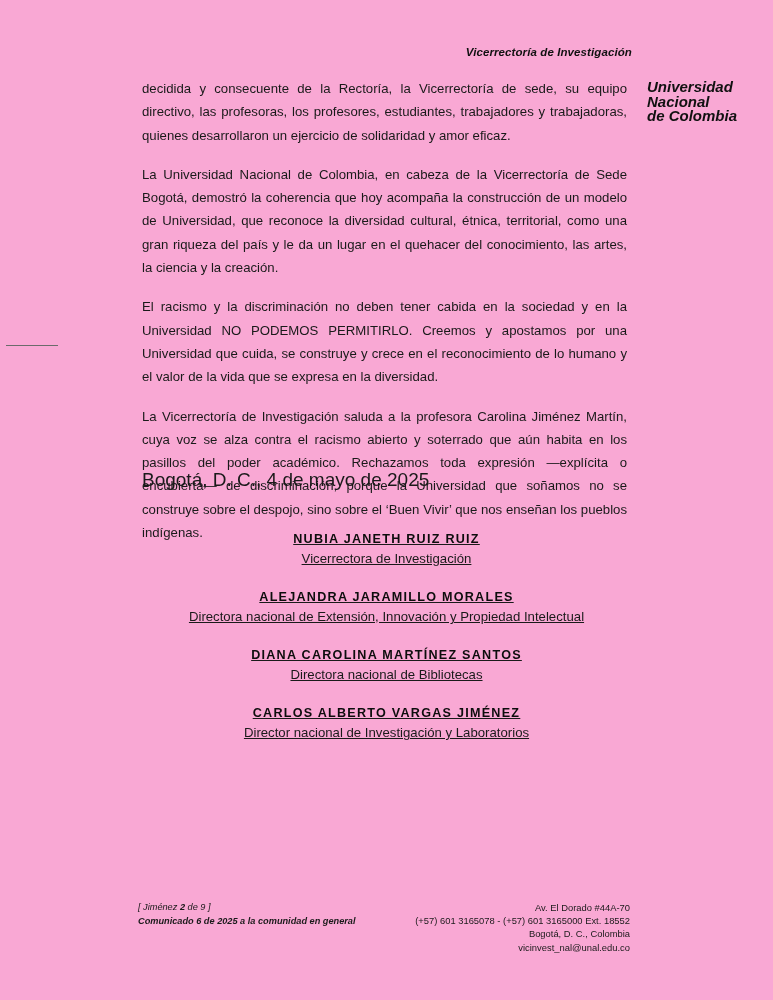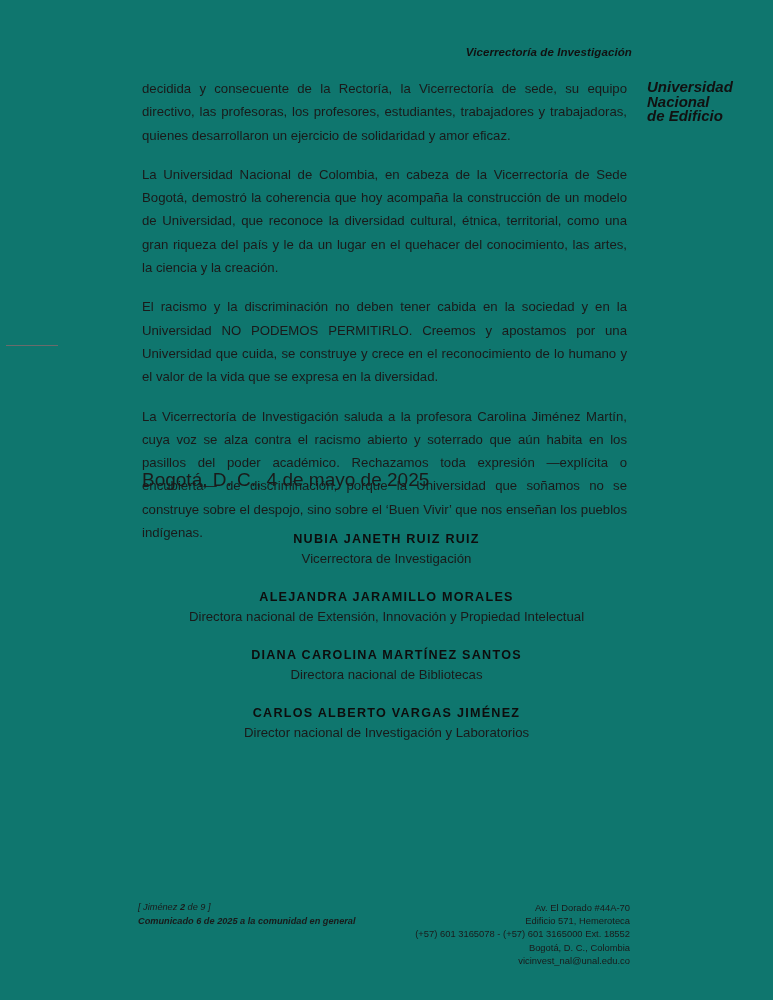--- a/index.html
+++ b/index.html
@@ -4,21 +4,21 @@
 <style>
   html, body {
     margin: 0;
     padding: 0;
     background: #ffffff;
   }
   .page {
     position: relative;
     width: 773px;
     height: 1000px;
-    background: #0f766e;
+    background: #f9a8d4;
     font-family: "Liberation Sans", sans-serif;
     color: #1a1a1a;
     overflow: hidden;
   }
 
   
   .header-title {
     position: absolute;
     top: 46px;
     left: 0;
@@ -82,20 +82,21 @@
     color: #1a1a1a;
   }
 
   
   .signatures {
     position: absolute;
     top: 530px;
     left: 142px;
     width: 489px;
     text-align: center;
+    text-decoration: underline;
   }
   .sig {
     margin-bottom: 19px;
   }
   .sig:last-child { margin-bottom: 0; }
   .sig-name {
     font-size: 12.6px;
     font-weight: bold;
     letter-spacing: 1.25px;
     line-height: 19px;
@@ -136,21 +137,21 @@
 </head>
 <body>
 
 <div class="page">
 
   <div class="header-title">Vicerrectoría de Investigación</div>
 
   <div class="inst-block">
     <div>Universidad</div>
     <div>Nacional</div>
-    <div>de Edificio</div>
+    <div>de Colombia</div>
   </div>
 
   <div class="margin-rule"></div>
 
   <div class="body-col">
     <p class="para">decidida y consecuente de la Rectoría, la Vicerrectoría de sede, su equipo directivo, las profesoras, los profesores, estudiantes, trabajadores y trabajadoras, quienes desarrollaron un ejercicio de solidaridad y amor eficaz.</p>
     <p class="para">La Universidad Nacional de Colombia, en cabeza de la Vicerrectoría de Sede Bogotá, demostró la coherencia que hoy acompaña la construcción de un modelo de Universidad, que reconoce la diversidad cultural, étnica, territorial, como una gran riqueza del país y le da un lugar en el quehacer del conocimiento, las artes, la ciencia y la creación.</p>
     <p class="para">El racismo y la discriminación no deben tener cabida en la sociedad y en la Universidad NO PODEMOS PERMITIRLO. Creemos y apostamos por una Universidad que cuida, se construye y crece en el reconocimiento de lo humano y el valor de la vida que se expresa en la diversidad.</p>
     <p class="para">La Vicerrectoría de Investigación saluda a la profesora Carolina Jiménez Martín, cuya voz se alza contra el racismo abierto y soterrado que aún habita en los pasillos del poder académico. Rechazamos toda expresión —explícita o encubierta— de discriminación, porque la Universidad que soñamos no se construye sobre el despojo, sino sobre el ‘Buen Vivir’ que nos enseñan los pueblos indígenas.</p>
   </div>
@@ -176,19 +177,18 @@
     </div>
   </div>
 
   <div class="footer-left">
     <div class="pg-line"><span>[ Jiménez </span><b>2</b><span> de 9 ]</span></div>
     <div class="com-line">Comunicado 6 de 2025 a la comunidad en general</div>
   </div>
 
   <div class="footer-right">
     <div>Av. El Dorado #44A-70</div>
-    <div>Edificio 571, Hemeroteca</div>
     <div>(+57) 601 3165078 - (+57) 601 3165000 Ext. 18552</div>
     <div>Bogotá, D. C., Colombia</div>
     <div>vicinvest_nal@unal.edu.co</div>
   </div>
 
 </div>
 
 </body></html>

